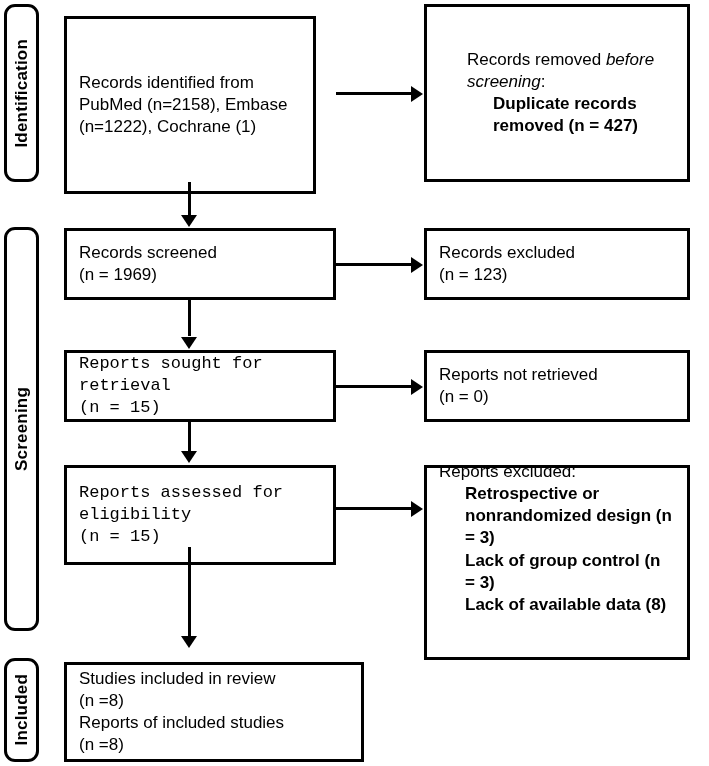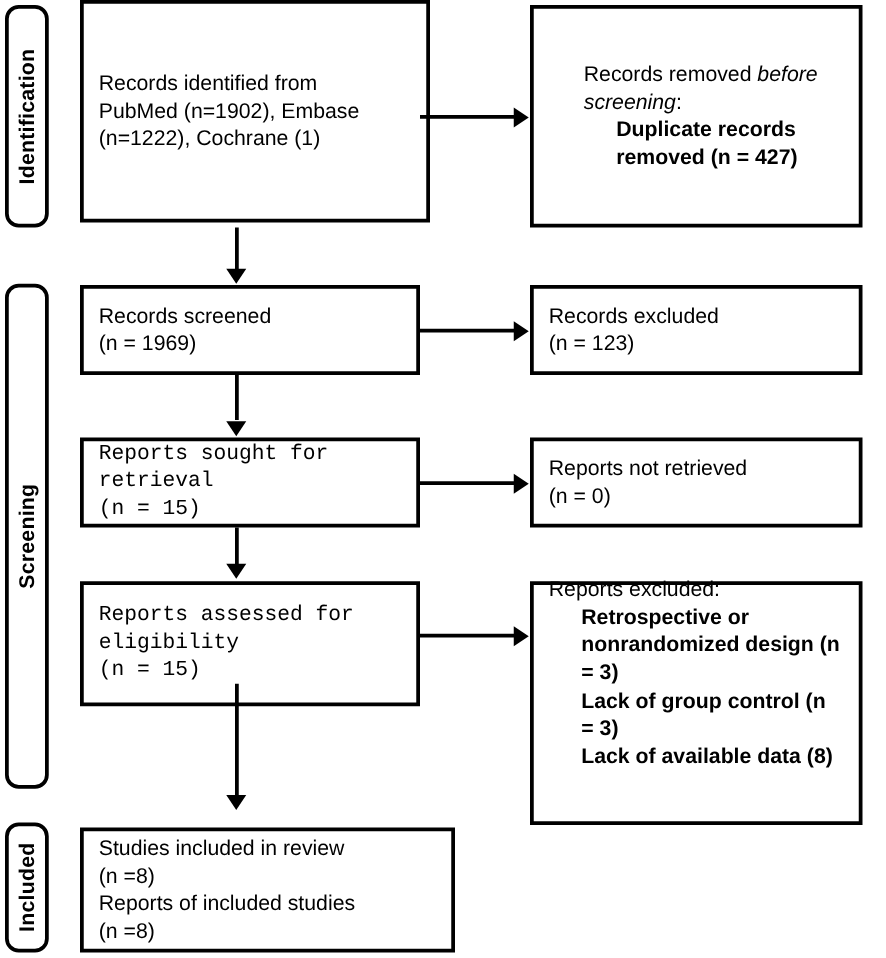--- a/index.html
+++ b/index.html
@@ -96,24 +96,24 @@
   </div>
 
   <div class="phase" style="left:4px; top:227px; width:35px; height:404px;">
     <span class="phase-label">Screening</span>
   </div>
 
   <div class="phase" style="left:4px; top:658px; width:35px; height:104px;">
     <span class="phase-label">Included</span>
   </div>
 
-  <div class="box" style="left:64px; top:0; width:280px; height:178px;">
+  <div class="box" style="left:64px; top:16px; width:252px; height:178px;">
     <div class="box-inner">
       <div class="line">Records identified from</div>
-      <div class="line">PubMed (n=1902), Embase</div>
+      <div class="line">PubMed (n=2158), Embase</div>
       <div class="line">(n=1222), Cochrane (1)</div>
     </div>
   </div>
 
   <div class="box" style="left:424px; top:4px; width:266px; height:178px;padding-left:28px;">
     <div class="box-inner">
       <div class="line"><span>Records removed </span><em>before</em></div>
       <div class="line"><em>screening</em><span>:</span></div>
       <div class="line indent">Duplicate records</div>
       <div class="line indent">removed (n = 427)</div>

